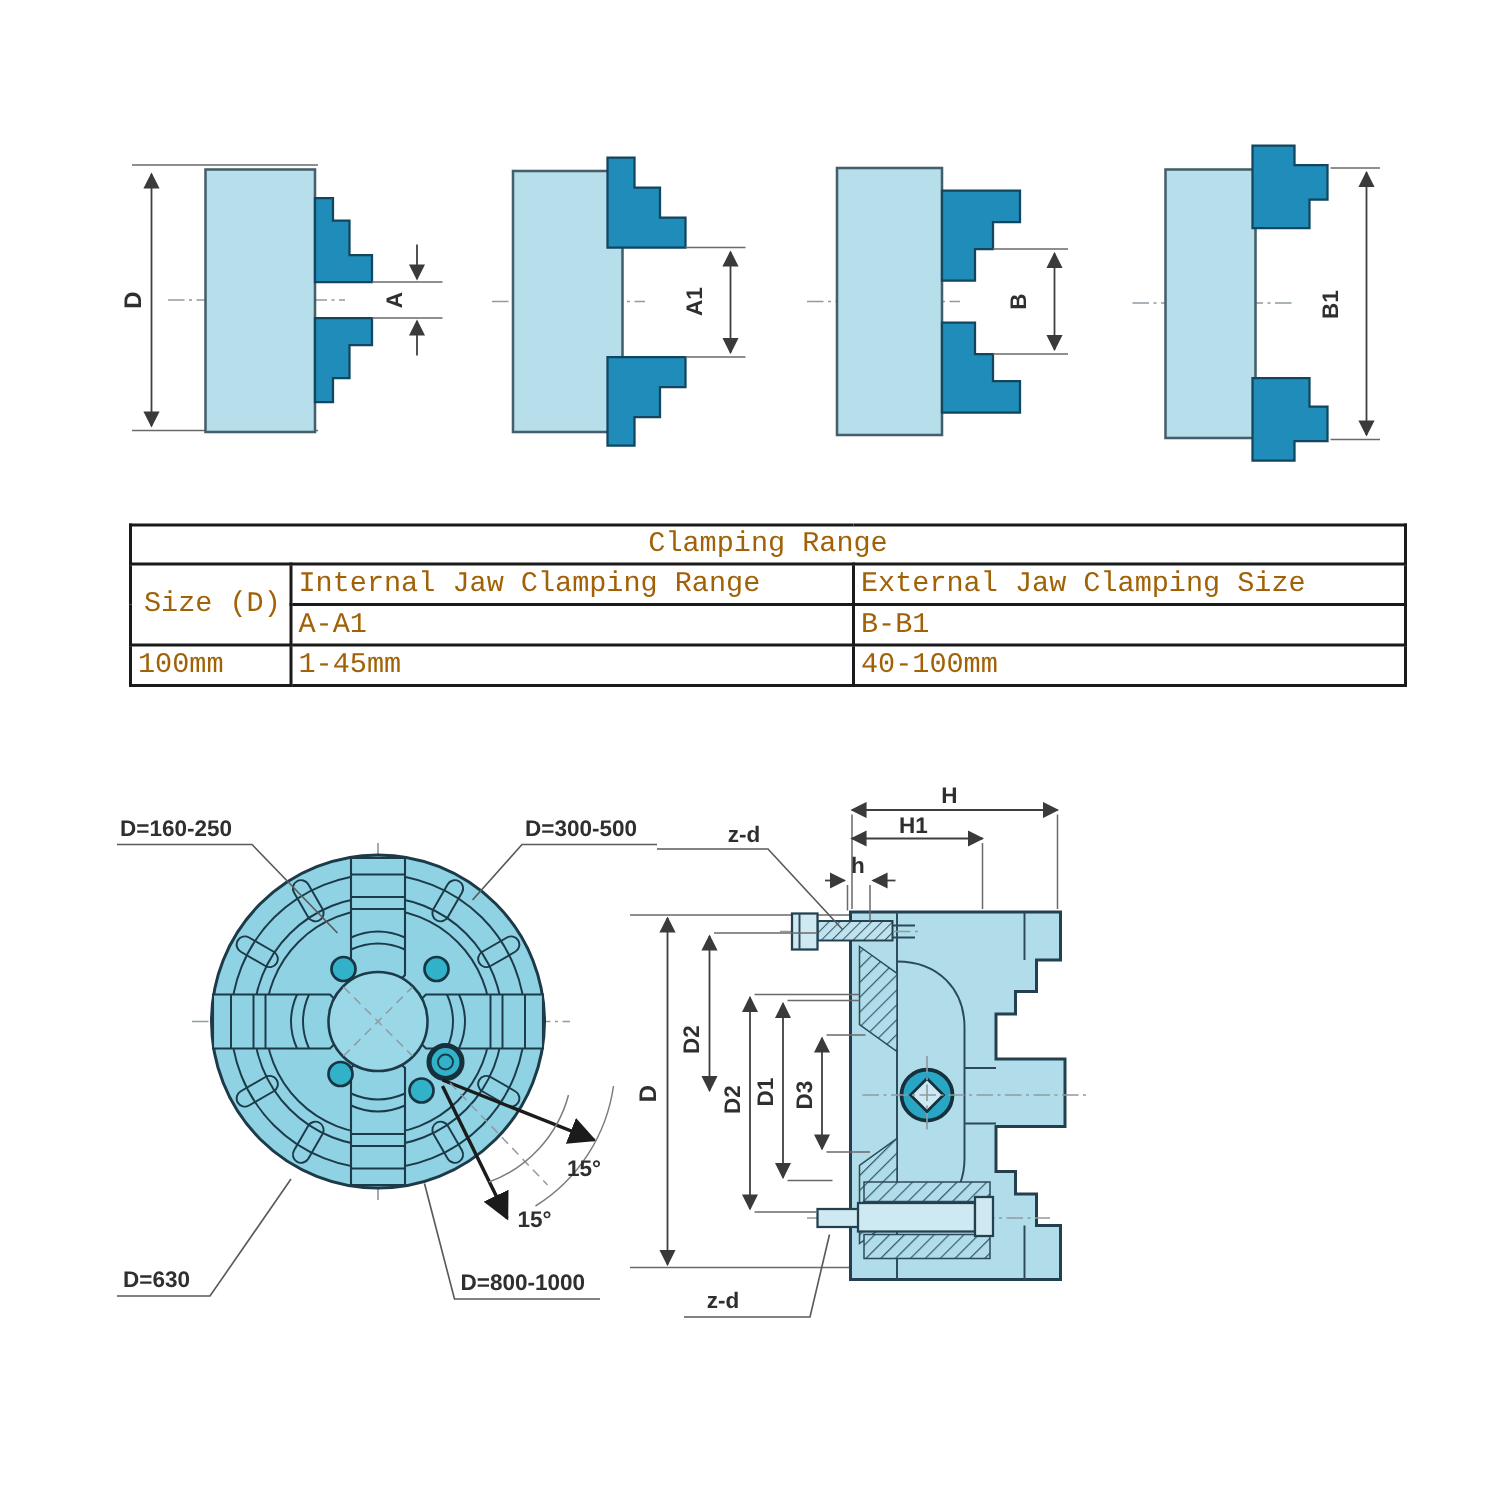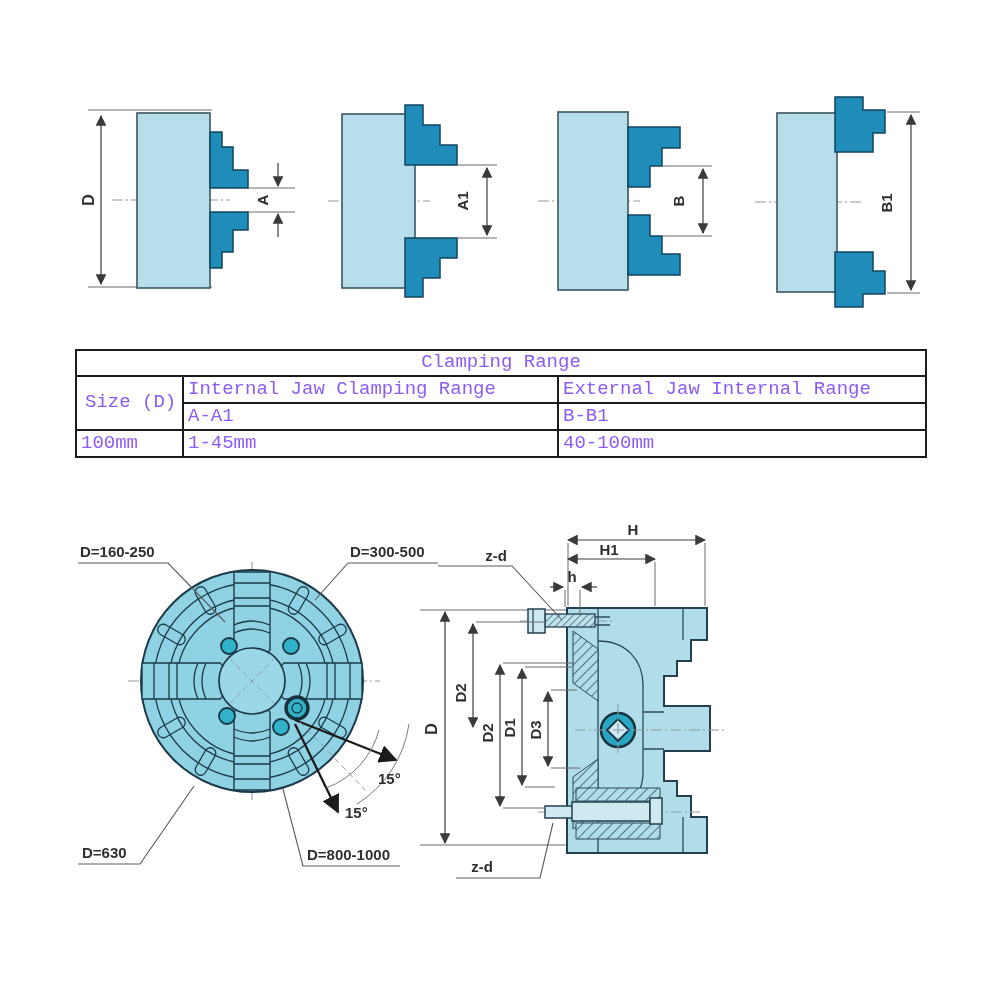--- a/index.html
+++ b/index.html
@@ -31,23 +31,23 @@
   
   .sbody{fill:#b0dde9;stroke:#24404f;stroke-width:2;}
   .sline{stroke:#2b4a5a;stroke-width:1.3;fill:none;}
   .hfill{fill:url(#hatch);stroke:#2b4a5a;stroke-width:1;}
   .bolt{fill:#cfe9f2;stroke:#24404f;stroke-width:1.5;}
   .boltshaft{fill:url(#hatch2);stroke:#24404f;stroke-width:1.3;}
   .pinion{fill:#2aa6c5;stroke:#16303c;stroke-width:2.5;}
   .pindiamond{fill:#cdeaf4;stroke:#16303c;stroke-width:1.8;}
 
   
-  #ctable{position:absolute;left:75px;top:349px;width:850px;border-collapse:collapse;
+  #ctable{position:absolute;left:86px;top:349px;width:850px;border-collapse:collapse;
           table-layout:fixed;font-family:"Liberation Mono","DejaVu Sans Mono",monospace;
-          font-size:19px;color:#8b5cf6;}
+          font-size:19px;color:#a16207;}
   #ctable td{border:2px solid #1a1a1a;padding:0 0 0 4px;height:25px;line-height:1.15;
              white-space:nowrap;overflow:hidden;}
   #ctable td.title{text-align:center;height:24px;padding:0;}
   #ctable td.size{padding-left:8px;}
 </style>
 </head>
 <body>
 
 <div id="canvas">
 
@@ -262,21 +262,21 @@
         <col style="width:375px">
         <col style="width:368px">
       </colgroup>
   <tbody>
         <tr>
     <td class="title" colspan="3">Clamping Range</td>
   </tr>
   <tr>
     <td class="size" rowspan="2">Size (D)</td>
     <td>Internal Jaw Clamping Range</td>
-    <td>External Jaw Internal Range</td>
+    <td>External Jaw Clamping Size</td>
   </tr>
   <tr>
     <td>A-A1</td>
     <td>B-B1</td>
   </tr>
   <tr>
     <td>100mm</td>
     <td>1-45mm</td>
     <td>40-100mm</td>
   </tr>

